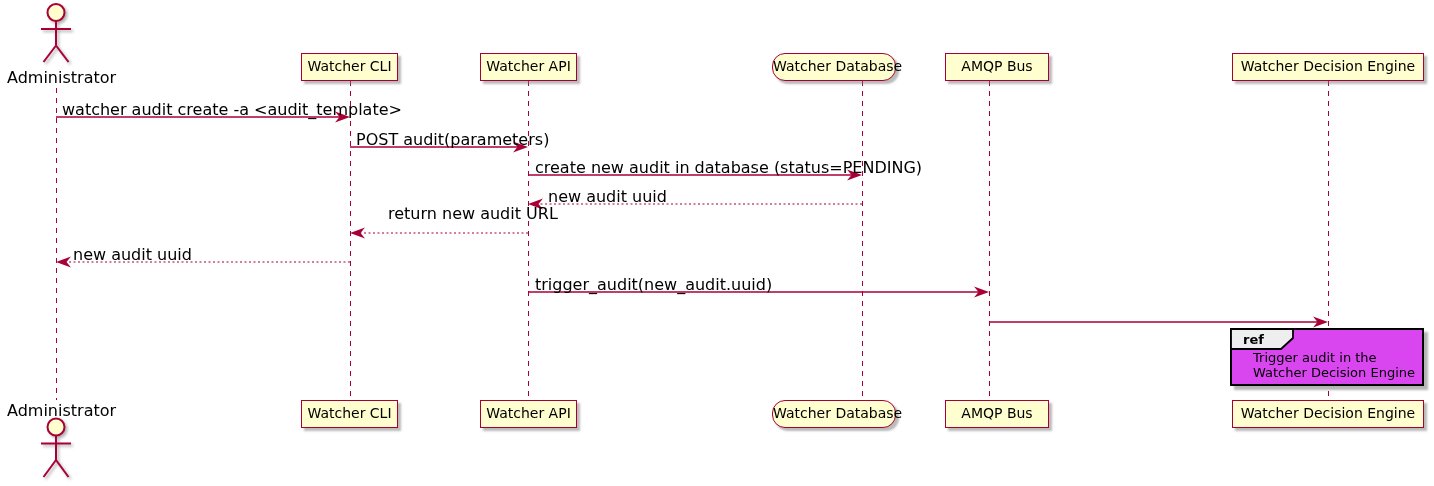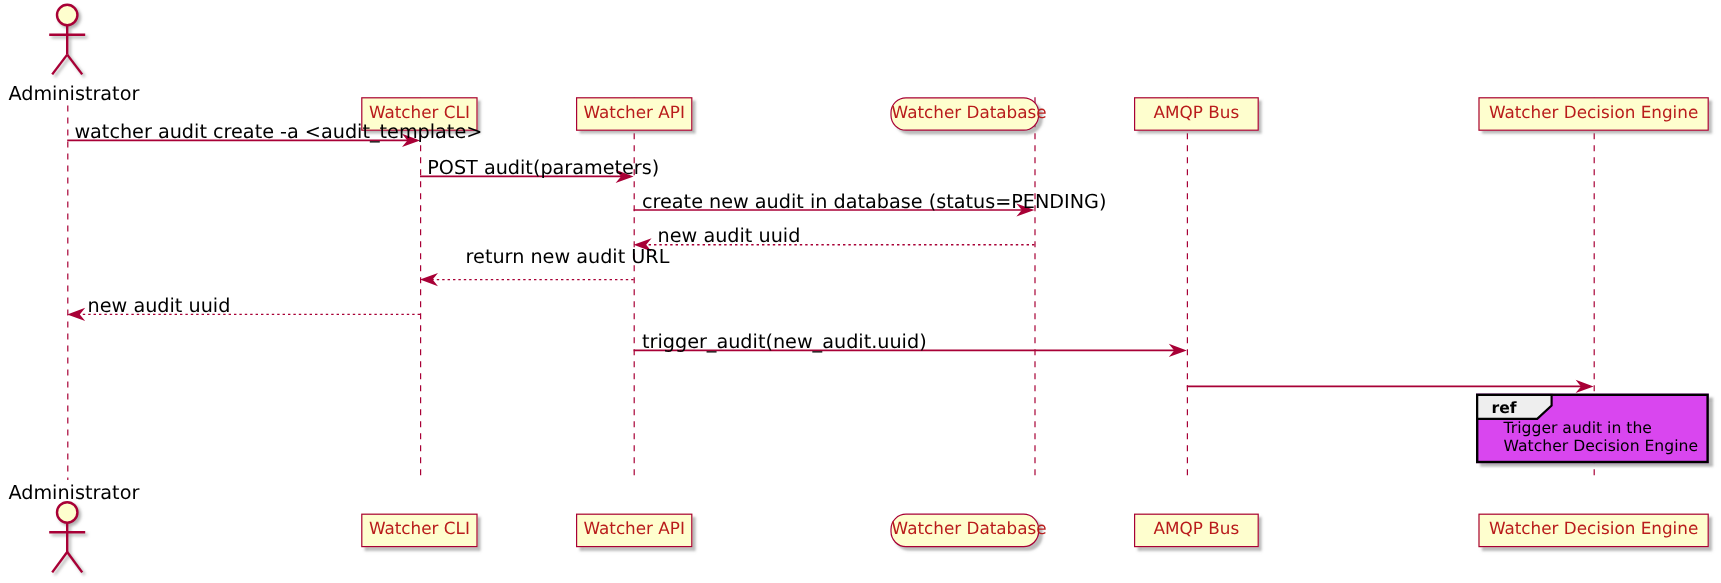--- a/index.html
+++ b/index.html
@@ -17,29 +17,28 @@
   .arrow-head{fill:var(--stroke,#A80036);stroke:none;}
   .actor-line{stroke:var(--stroke,#A80036);stroke-width:2;fill:none;}
   .actor-head{fill:var(--participant-fill,#FEFECE);stroke:var(--stroke,#A80036);stroke-width:2;}
   .actor-g{filter:drop-shadow(2.5px 2.5px 1.5px rgba(110,110,110,.55));}
 
   .pbox{
     position:absolute;z-index:2;height:28px;box-sizing:border-box;
     background:var(--participant-fill,#FEFECE);
     border:1.7px solid var(--stroke,#A80036);
     box-shadow:3px 3px 2px rgba(120,120,120,.5);
-    font-size:14px;color:#b91c1c;text-align:center;line-height:25px;
+    font-size:14px;color:#000000;text-align:center;line-height:25px;
     white-space:nowrap;
-    margin-top:28px;
   }
   .pbox.row-top{top:53px;}
   .pbox.row-bottom{top:400px;}
   .pb-cli{left:301px;width:97px;}
   .pb-api{left:480px;width:97px;}
-  .pb-db{left:742px;width:124px;border-radius:13px;}
+  .pb-db{left:772px;width:124px;border-radius:13px;}
   .pb-amqp{left:945px;width:104px;}
   .pb-wde{left:1232px;width:192px;}
 
   .actor-label{
     position:absolute;z-index:2;left:7px;width:98px;text-align:right;
     font-size:16px;color:#000;white-space:nowrap;
   }
   .msg-label{
     position:absolute;z-index:2;font-size:16px;color:#000;white-space:nowrap;
   }

